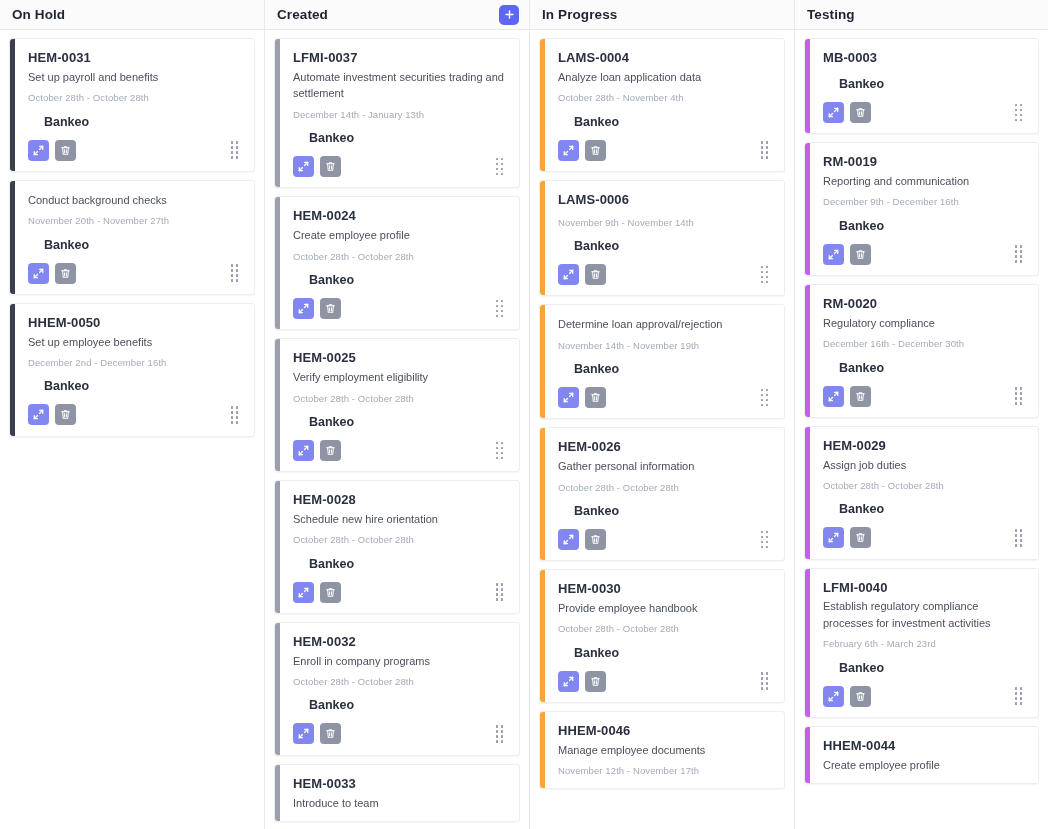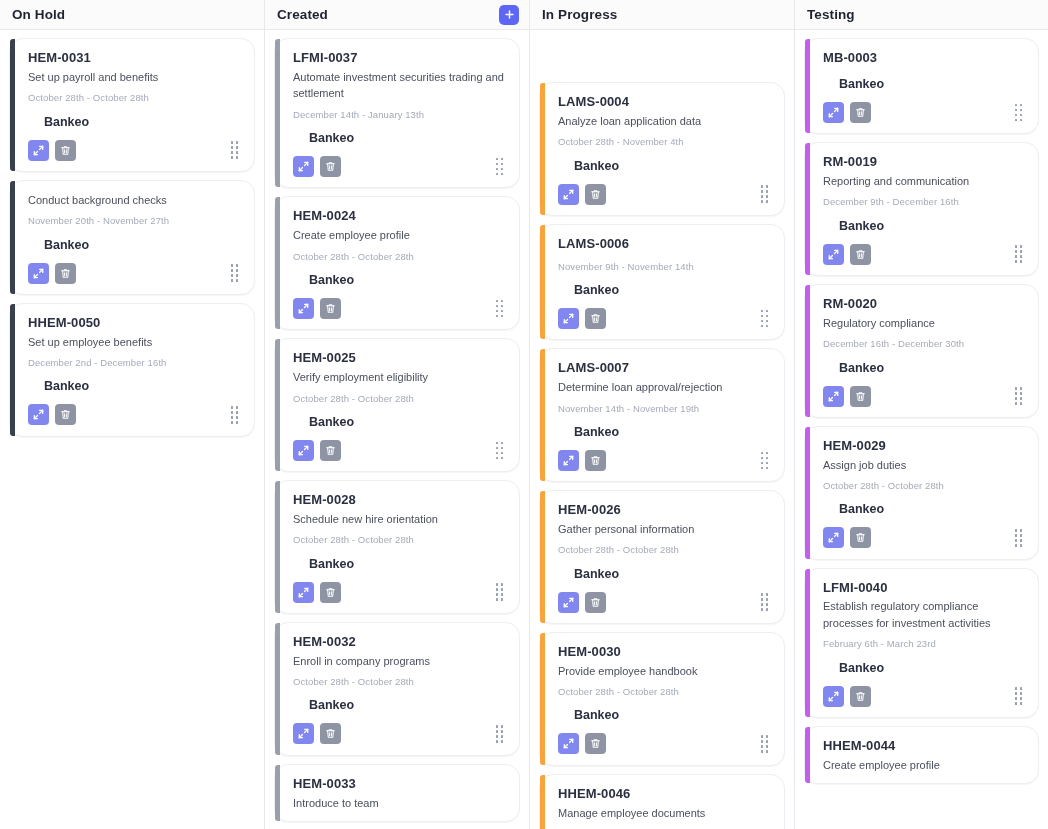--- a/index.html
+++ b/index.html
@@ -28,21 +28,21 @@
     height: 829px;
     background: #ffffff;
     border-right: 1px solid #e6e8ec;
     overflow: hidden;
   }
   .column:last-child { border-right: none; }
 
   
   .col-onhold    { width: 265px; }
   .col-created   { width: 265px; }
-  .col-progress  { width: 265px; gap: 44px; }
+  .col-progress  { width: 265px; }
   .col-testing   { width: 253px; }
 
   .column-header {
     height: 30px;
     flex: 0 0 30px;
     display: flex;
     align-items: center;
     justify-content: space-between;
     padding: 0 10px 0 12px;
     background: #fbfbfc;
@@ -77,21 +77,21 @@
     flex: 1 1 auto;
     padding: 8px 9px 0 9px;
     overflow: hidden;
     background: #ffffff;
   }
 
   .card {
     position: relative;
     background: #ffffff;
     border: 1px solid #eceef1;
-    border-radius: 14px;
+    border-radius: 3px;
     margin-bottom: 8px;
     padding: 10px 12px 10px 18px;
     box-shadow: 0 1px 1px rgba(20, 25, 45, 0.04);
   }
 
   .card::before {
     content: "";
     position: absolute;
     left: 0;
     top: 0;
@@ -564,21 +564,20 @@
               <i></i>
               <i></i>
               <i></i>
               <i></i>
               <i></i>
               <i></i>
             </span>
           </div>
         </article>
         <article class="card" style="--accent: #f7a43a;">
-          <div class="card-key">LAMS-0007</div>
           <div class="card-title">Determine loan approval/rejection</div>
           <div class="card-dates">November 14th - November 19th</div>
           <div class="card-owner">Bankeo</div>
           <div class="card-footer">
             <div class="card-actions">
               <button class="icon-btn expand">
                 <svg width="11" height="11" viewBox="0 0 12 12" fill="none" stroke="#ffffff" stroke-width="1.4" stroke-linecap="round" stroke-linejoin="round">
                   <path d="M7.2 1.4h3.4v3.4"></path>
                   <path d="M10.6 1.4L7.1 4.9"></path>
                   <path d="M4.8 10.6H1.4V7.2"></path>

